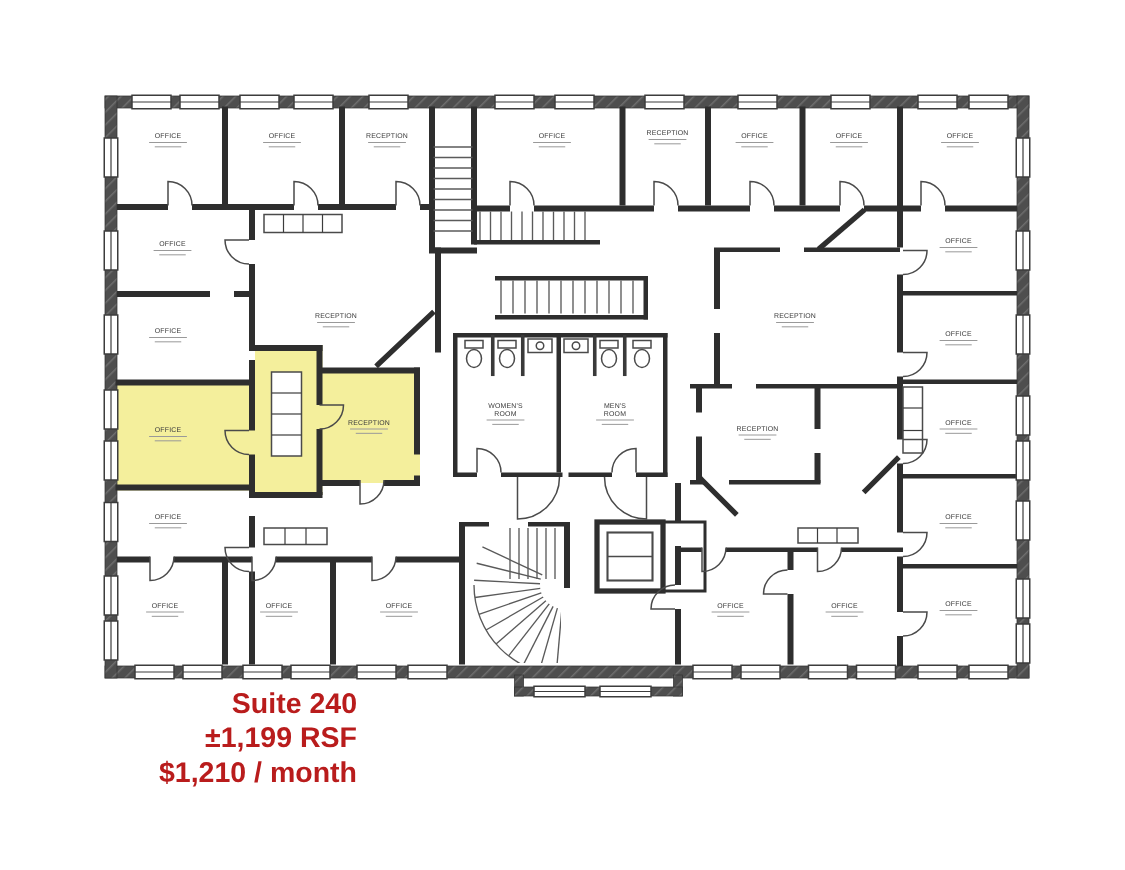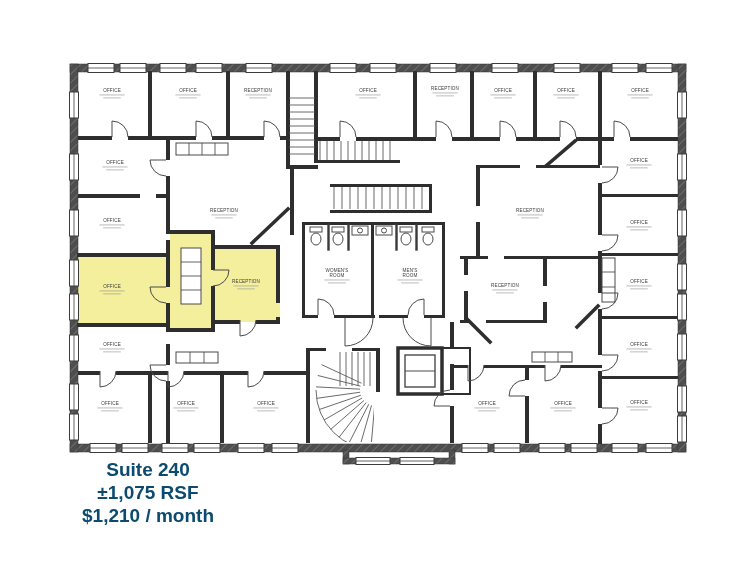--- a/index.html
+++ b/index.html
@@ -13,22 +13,22 @@
   .thin{fill:none;stroke:#3a3a3a;stroke-width:1.4;}
   .tread{stroke:#5a5a5a;stroke-width:0.9;fill:none;}
   .door{stroke:#4a4a4a;stroke-width:1;fill:none;}
   .win{fill:#ffffff;stroke:#3c3c3c;stroke-width:1;}
   .winl{stroke:#3c3c3c;stroke-width:0.8;}
   .fix{fill:#ffffff;stroke:#4a4a4a;stroke-width:1;}
   .rtext{font-family:"Liberation Sans", sans-serif;font-size:11px;fill:#3c3c3c;
          text-anchor:middle;letter-spacing:0.3px;}
   .dim{stroke:#999999;stroke-width:1.6;}
   .listing{
-    position:absolute;left:58px;top:458px;width:180px;text-align:center;
-    font-weight:bold;font-size:19px;line-height:23px;color:#0c4a6e;white-space:nowrap;
+    position:absolute;left:58px;top:458px;width:180px;text-align:right;
+    font-weight:bold;font-size:19px;line-height:23px;color:#b91c1c;white-space:nowrap;
   }
 </style>
 </head>
 <body>
 
 <div class="canvas">
 
   <svg width="750" height="580" viewBox="0 0 750 580">
     <defs>
       <pattern id="hatch" width="6" height="6" patternUnits="userSpaceOnUse" patternTransform="rotate(45)">
@@ -513,16 +513,16 @@
           <text x="0" y="0" class="rtext">MEN'S</text>
           <text x="0" y="12" class="rtext">ROOM</text>
           <line x1="-30" y1="19" x2="30" y2="19" class="dim"></line>
           <line x1="-21" y1="26" x2="21" y2="26" class="dim"></line>
         </g>
       </g>
   </svg>
 
   <div class="listing">
     <div>Suite 240</div>
-    <div>±1,075 RSF</div>
+    <div>±1,199 RSF</div>
     <div>$1,210 / month</div>
   </div>
 </div>
 
 </body></html>

